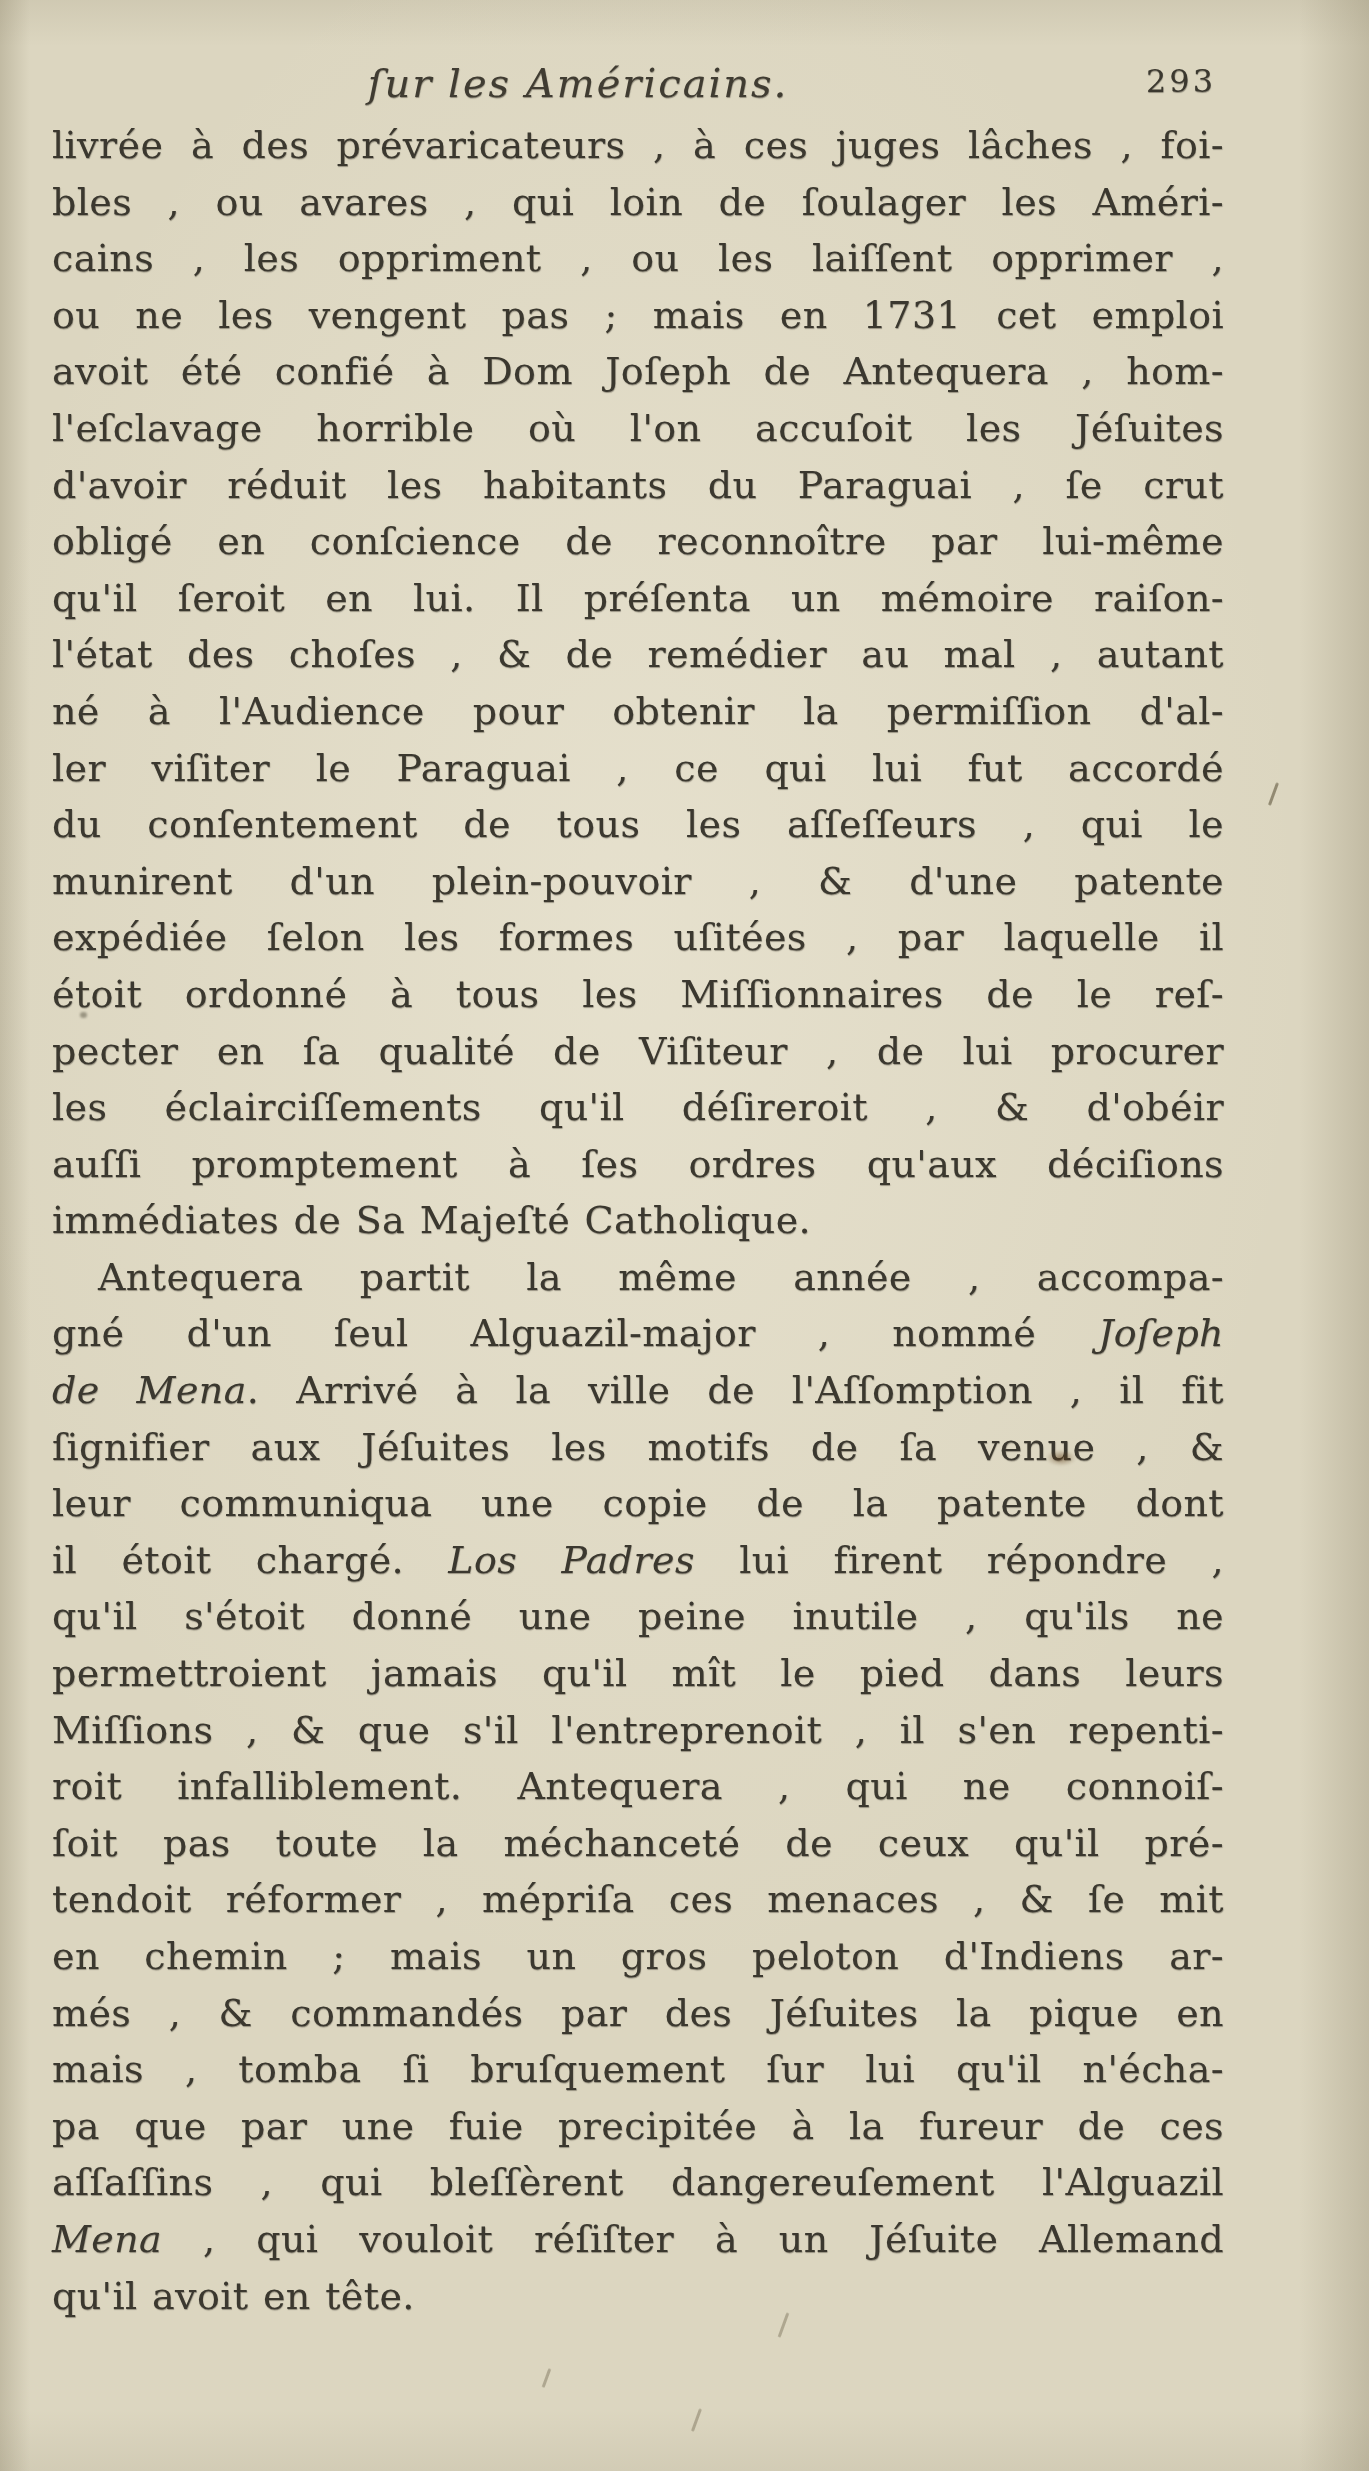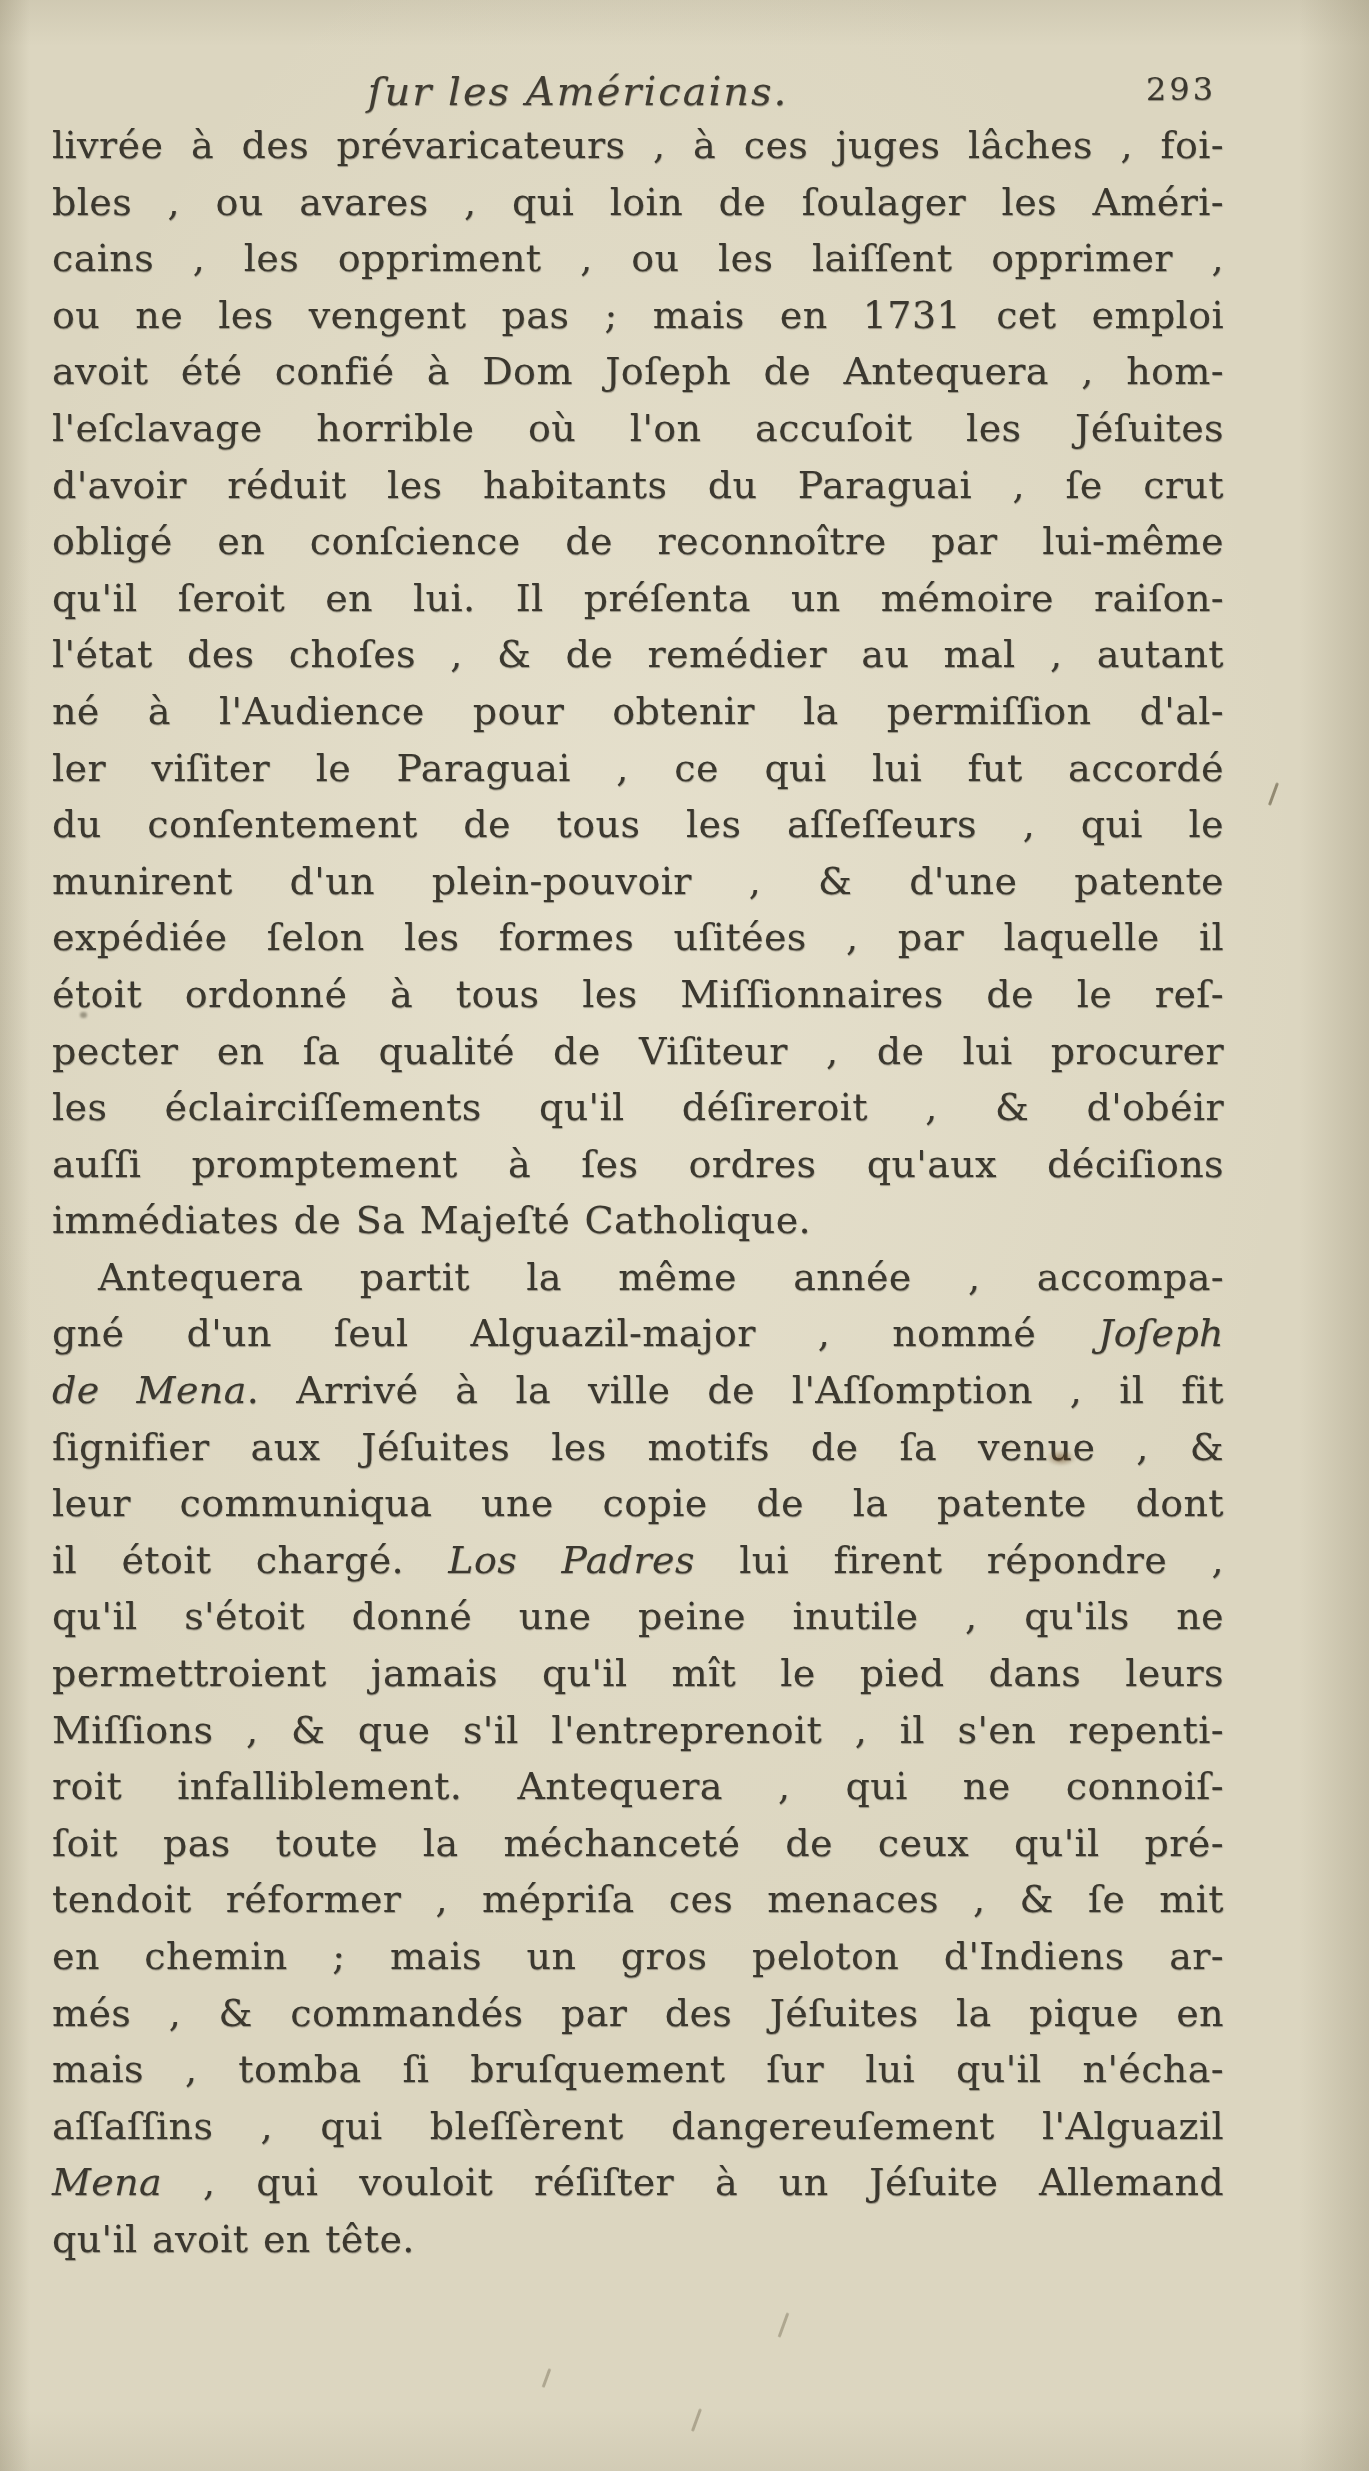--- a/index.html
+++ b/index.html
@@ -19,21 +19,21 @@
       radial-gradient(ellipse 900px 1400px at 46% 38%, rgba(238,233,216,0.55), rgba(238,233,216,0) 75%),
       linear-gradient(90deg, rgba(110,100,72,0.24) 0px, rgba(110,100,72,0.0) 30px),
       linear-gradient(270deg, rgba(118,108,80,0.26) 0px, rgba(118,108,80,0.0) 70px),
       linear-gradient(180deg, rgba(120,110,82,0.12) 0px, rgba(120,110,82,0.0) 46px),
       linear-gradient(0deg, rgba(120,110,82,0.10) 0px, rgba(120,110,82,0.0) 60px);
     font-family: "DejaVu Serif", "Liberation Serif", serif;
     color: #3b382f;
   }
   .running-header {
     position: absolute;
-    top: 68px;
+    top: 60px;
     left: 52px;
     width: 1172px;
     height: 52px;
   }
   .header-title {
     position: absolute;
     left: 0;
     right: 0;
     text-align: center;
     transform: translateX(-60px);
@@ -147,20 +147,21 @@
       <div class="line"><span>il étoit chargé. </span><span class="it">Los Padres</span><span> lui firent répondre ,</span></div>
       <div class="line"><span>qu'il s'étoit donné une peine inutile , qu'ils ne</span></div>
       <div class="line"><span>permettroient jamais qu'il mît le pied dans leurs</span></div>
       <div class="line"><span>Miſſions , &amp; que s'il l'entreprenoit , il s'en repenti-</span></div>
       <div class="line"><span>roit infalliblement. Antequera , qui ne connoiſ-</span></div>
       <div class="line"><span>ſoit pas toute la méchanceté de ceux qu'il pré-</span></div>
       <div class="line"><span>tendoit réformer , mépriſa ces menaces , &amp; ſe mit</span></div>
       <div class="line"><span>en chemin ; mais un gros peloton d'Indiens ar-</span></div>
       <div class="line"><span>més , &amp; commandés par des Jéſuites la pique en</span></div>
       <div class="line"><span>mais , tomba ſi bruſquement ſur lui qu'il n'écha-</span></div>
+      <div class="line"><span>pa que par une fuie precipitée à la fureur de ces</span></div>
       <div class="line"><span>aſſaſſins , qui bleſſèrent dangereuſement l'Alguazil</span></div>
       <div class="line"><span class="it">Mena</span><span> , qui vouloit réſiſter à un Jéſuite Allemand</span></div>
       <div class="line short"><span>qu'il avoit en tête.</span></div>
     </div>
 
   <div class="speck slash" style="left:1272px; top:782px; height:24px;"></div>
   <div class="speck blob" style="left:1046px; top:1450px;"></div>
   <div class="speck dot" style="left:80px; top:1012px;"></div>
   <div class="speck slash faint" style="left:782px; top:2312px; height:26px;"></div>
   <div class="speck slash faint" style="left:545px; top:2368px; height:20px;"></div>

